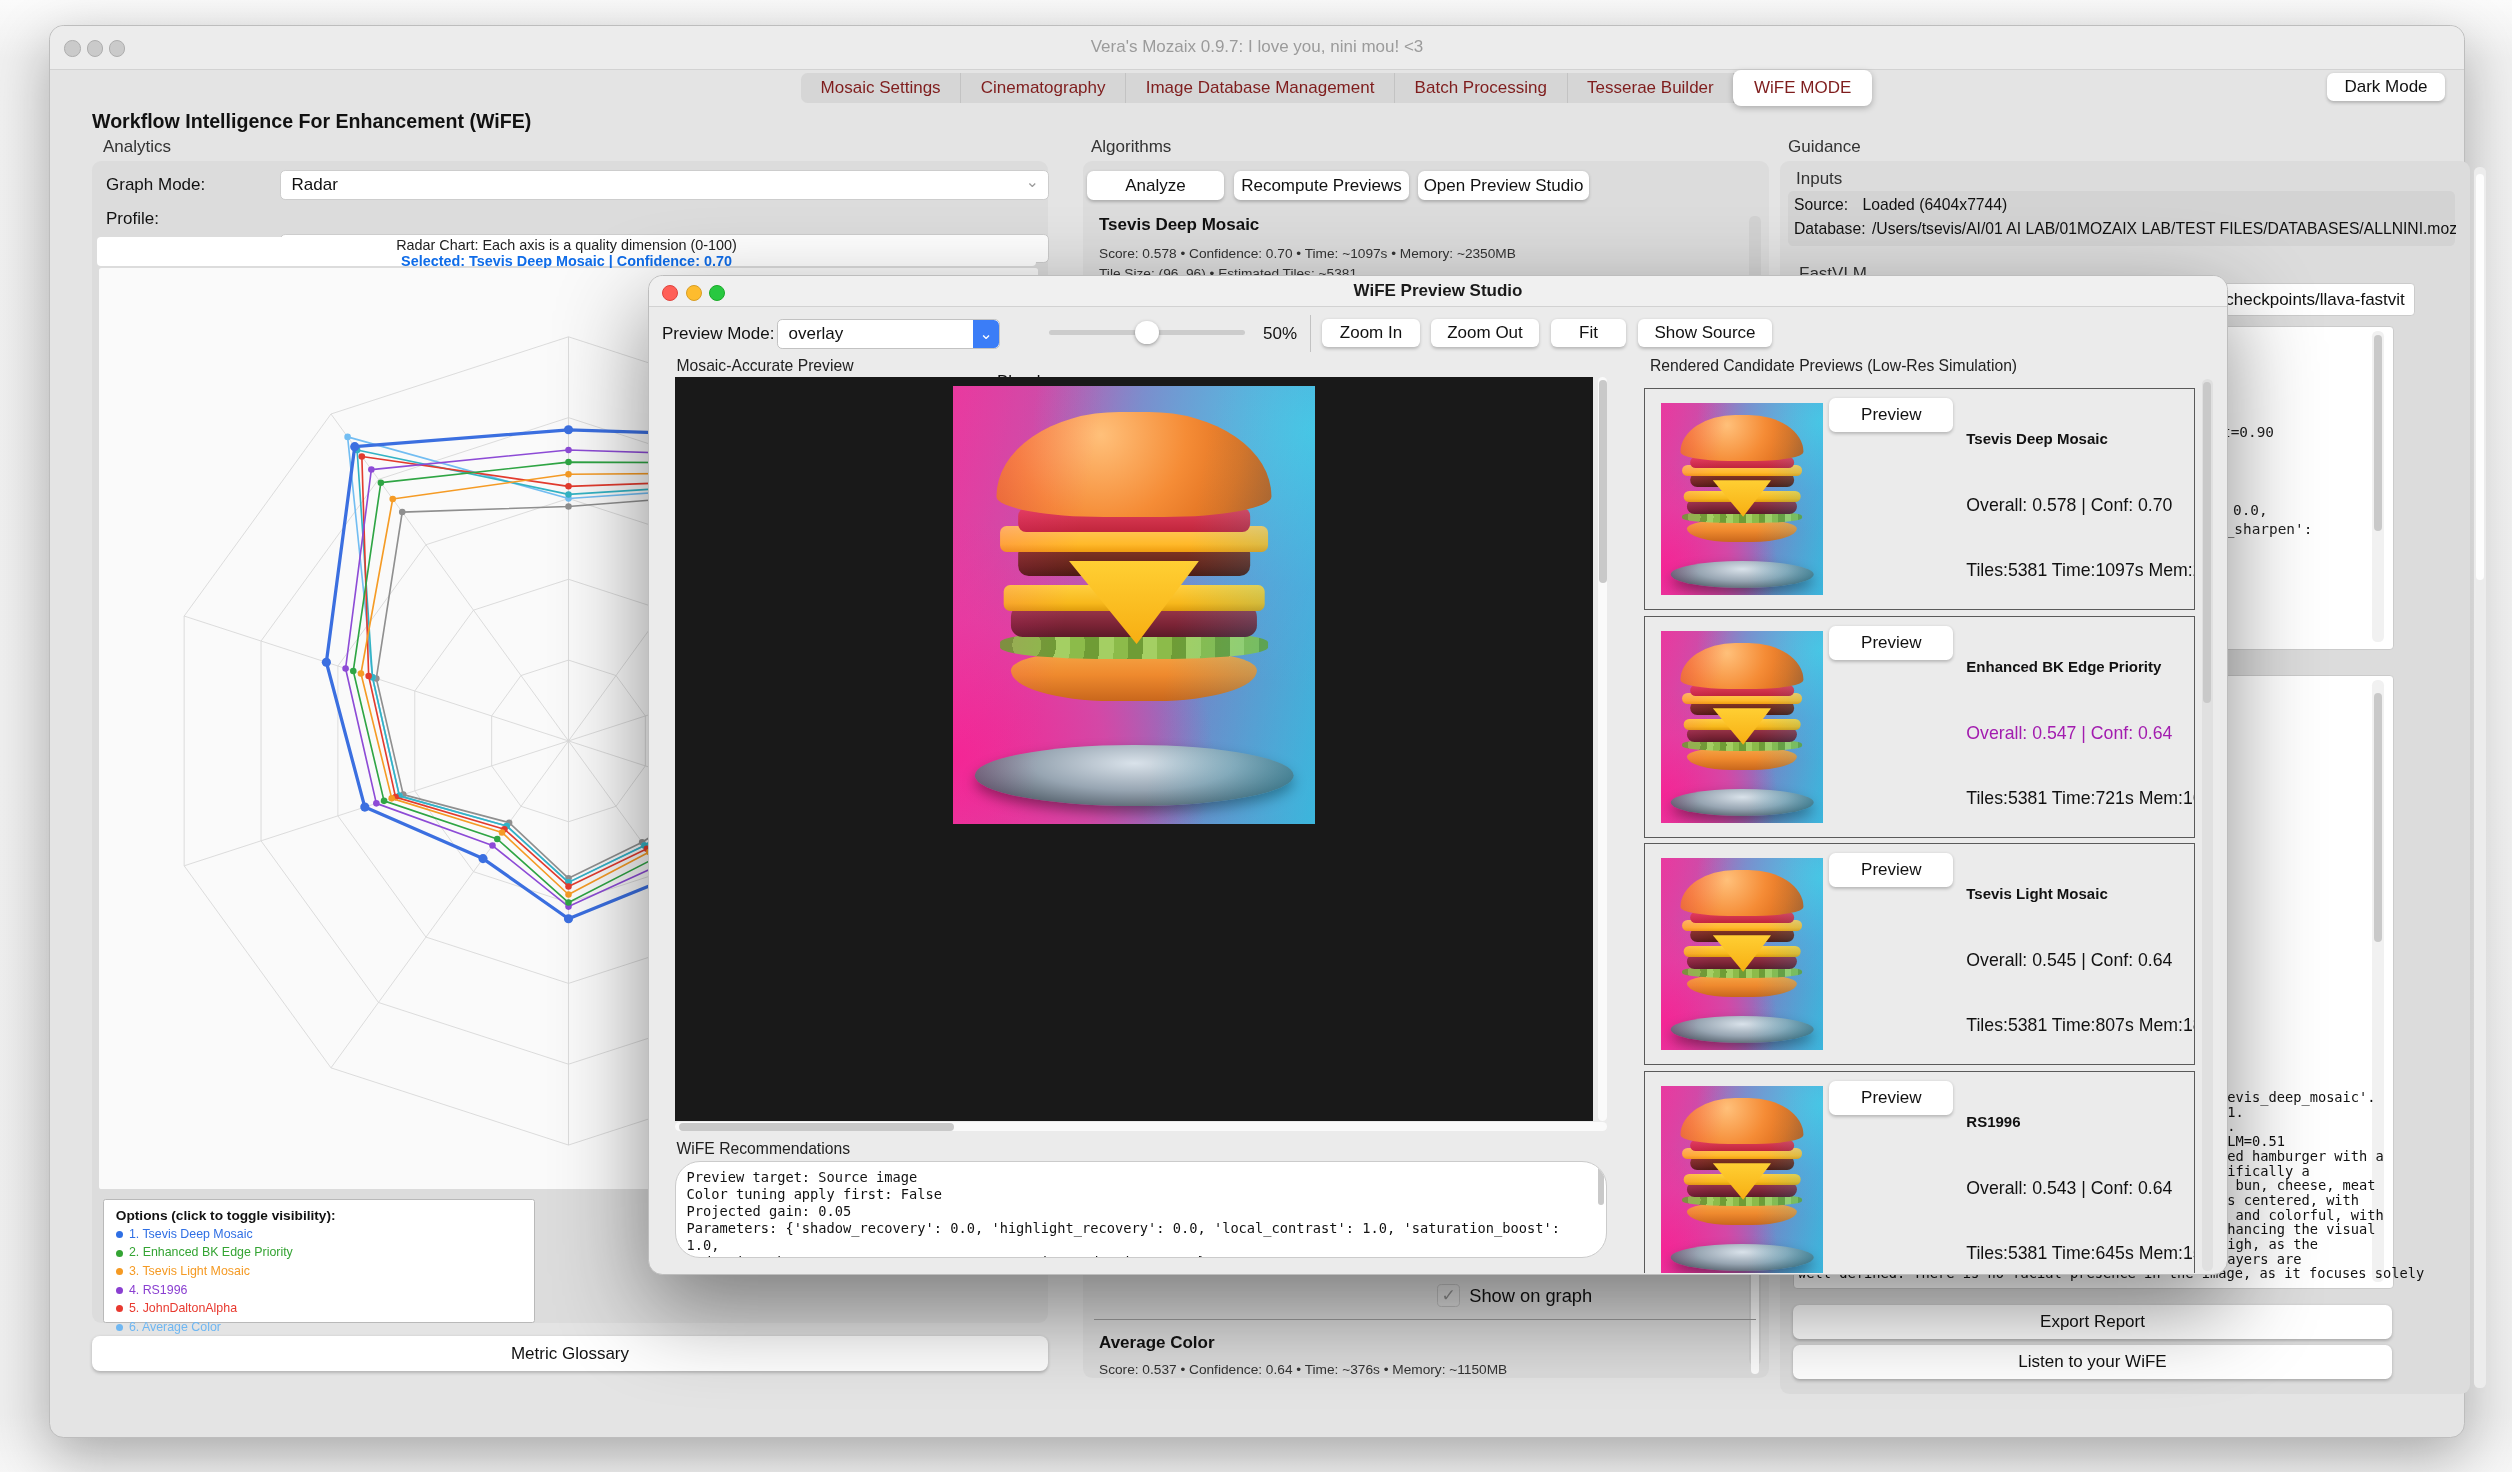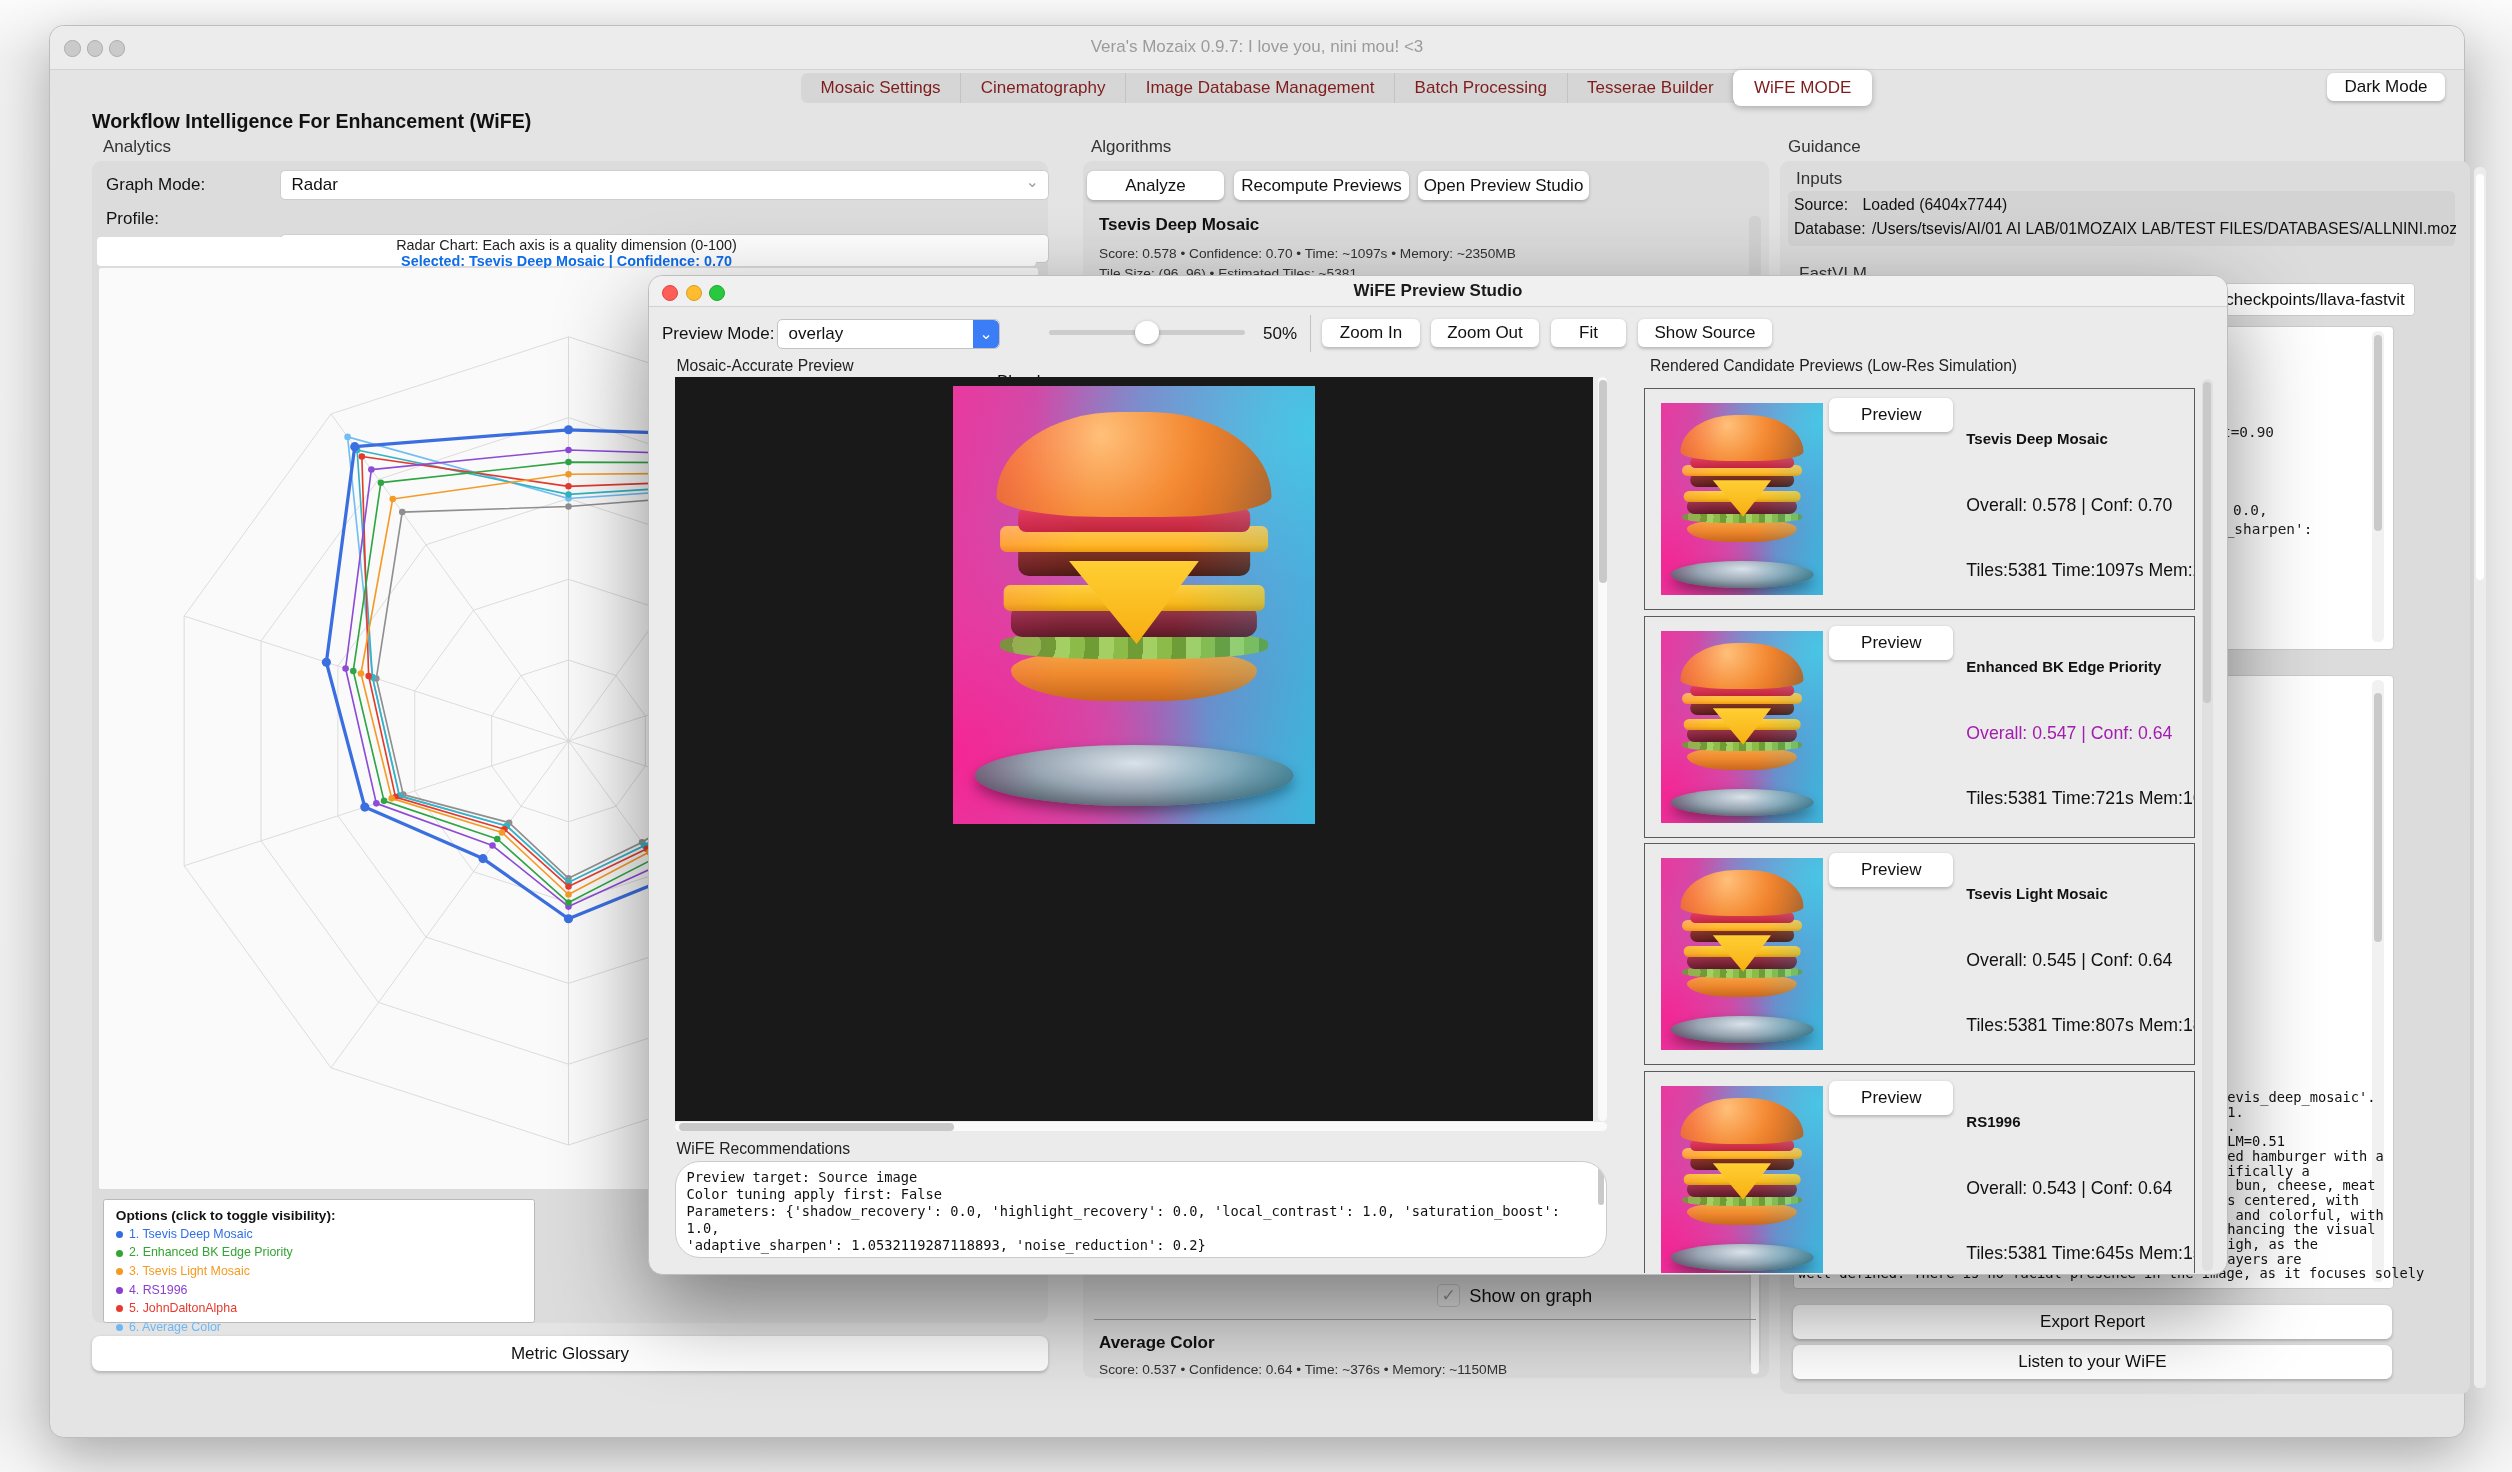--- a/index.html
+++ b/index.html
@@ -331,20 +331,21 @@
       <div class="scrollthumb" style="position:absolute;left:0.7px;top:2.6px;width:7.9px;height:203px;"></div>
     </div>
     <div class="abs" style="left:26px;top:846px;width:932px;height:9.2px;background:#fafafa;border-radius:4.6px;">
       <div class="scrollthumb" style="position:absolute;left:3.9px;top:0.7px;width:275px;height:7.9px;"></div>
     </div>
 
     <div class="abs" style="left:27.5px;top:864px;font-size:15.7px;color:#222;">WiFE Recommendations</div>
     <div class="whitebox abs mono" style="left:26px;top:885px;width:932px;height:97px;padding:6.5px 10.5px;box-sizing:border-box;font-size:13.7px;line-height:17px;color:#111;overflow:hidden;border-radius:25px;">
       <div>Preview target: Source image</div>
       <div>Color tuning apply first: False</div>
+      <div>Projected gain: 0.05</div>
       <div>Parameters: {'shadow_recovery': 0.0, 'highlight_recovery': 0.0, 'local_contrast': 1.0, 'saturation_boost': 1.0,</div>
       <div>'adaptive_sharpen': 1.0532119287118893, 'noise_reduction': 0.2}</div>
       <div class="scrollthumb" style="position:absolute;right:2px;top:3.9px;width:6.5px;height:39px;"></div>
     </div>
 
     <div class="abs" style="left:1001px;top:81px;font-size:15.7px;color:#222;">Rendered Candidate Previews (Low-Res Simulation)</div>
     <div class="abs" style="left:994px;top:101px;width:557px;height:896px;overflow:hidden;">
 
       <div class="abs" style="left:1.3px;top:11px;width:551px;height:222px;border:1.3px solid #5a5a5a;box-sizing:border-box;">
         <div class="burger" style="left:15.7px;top:14.4px;width:162px;height:192px;">

